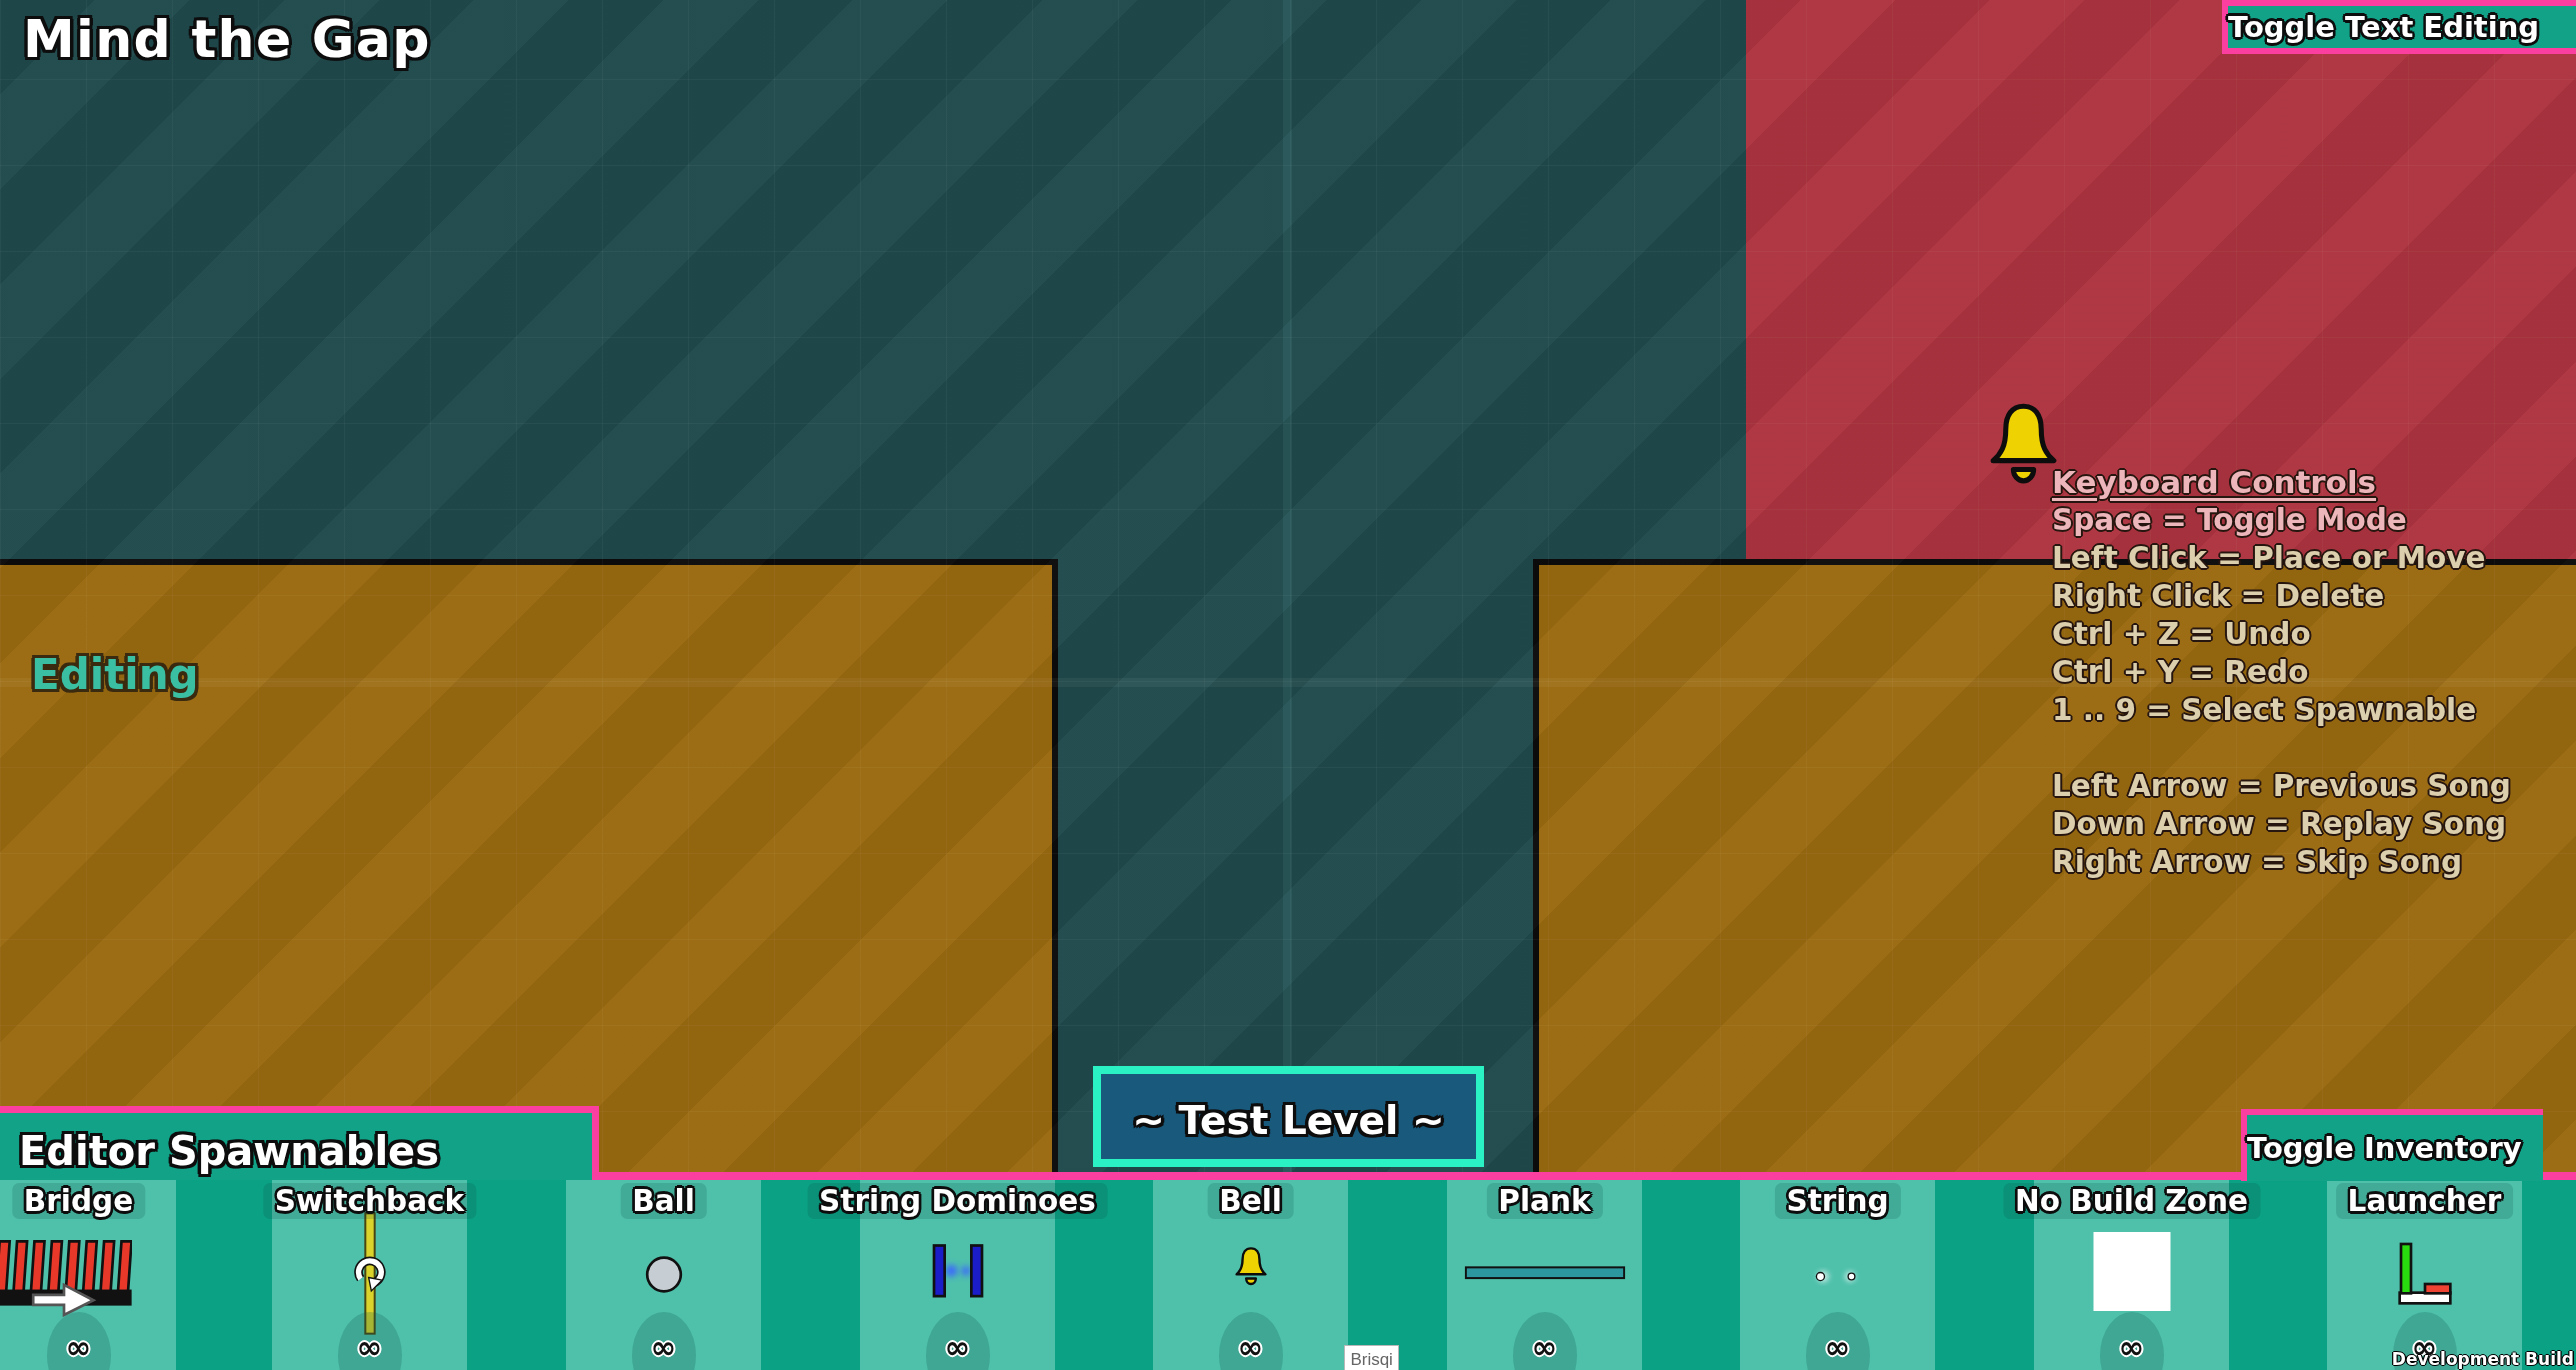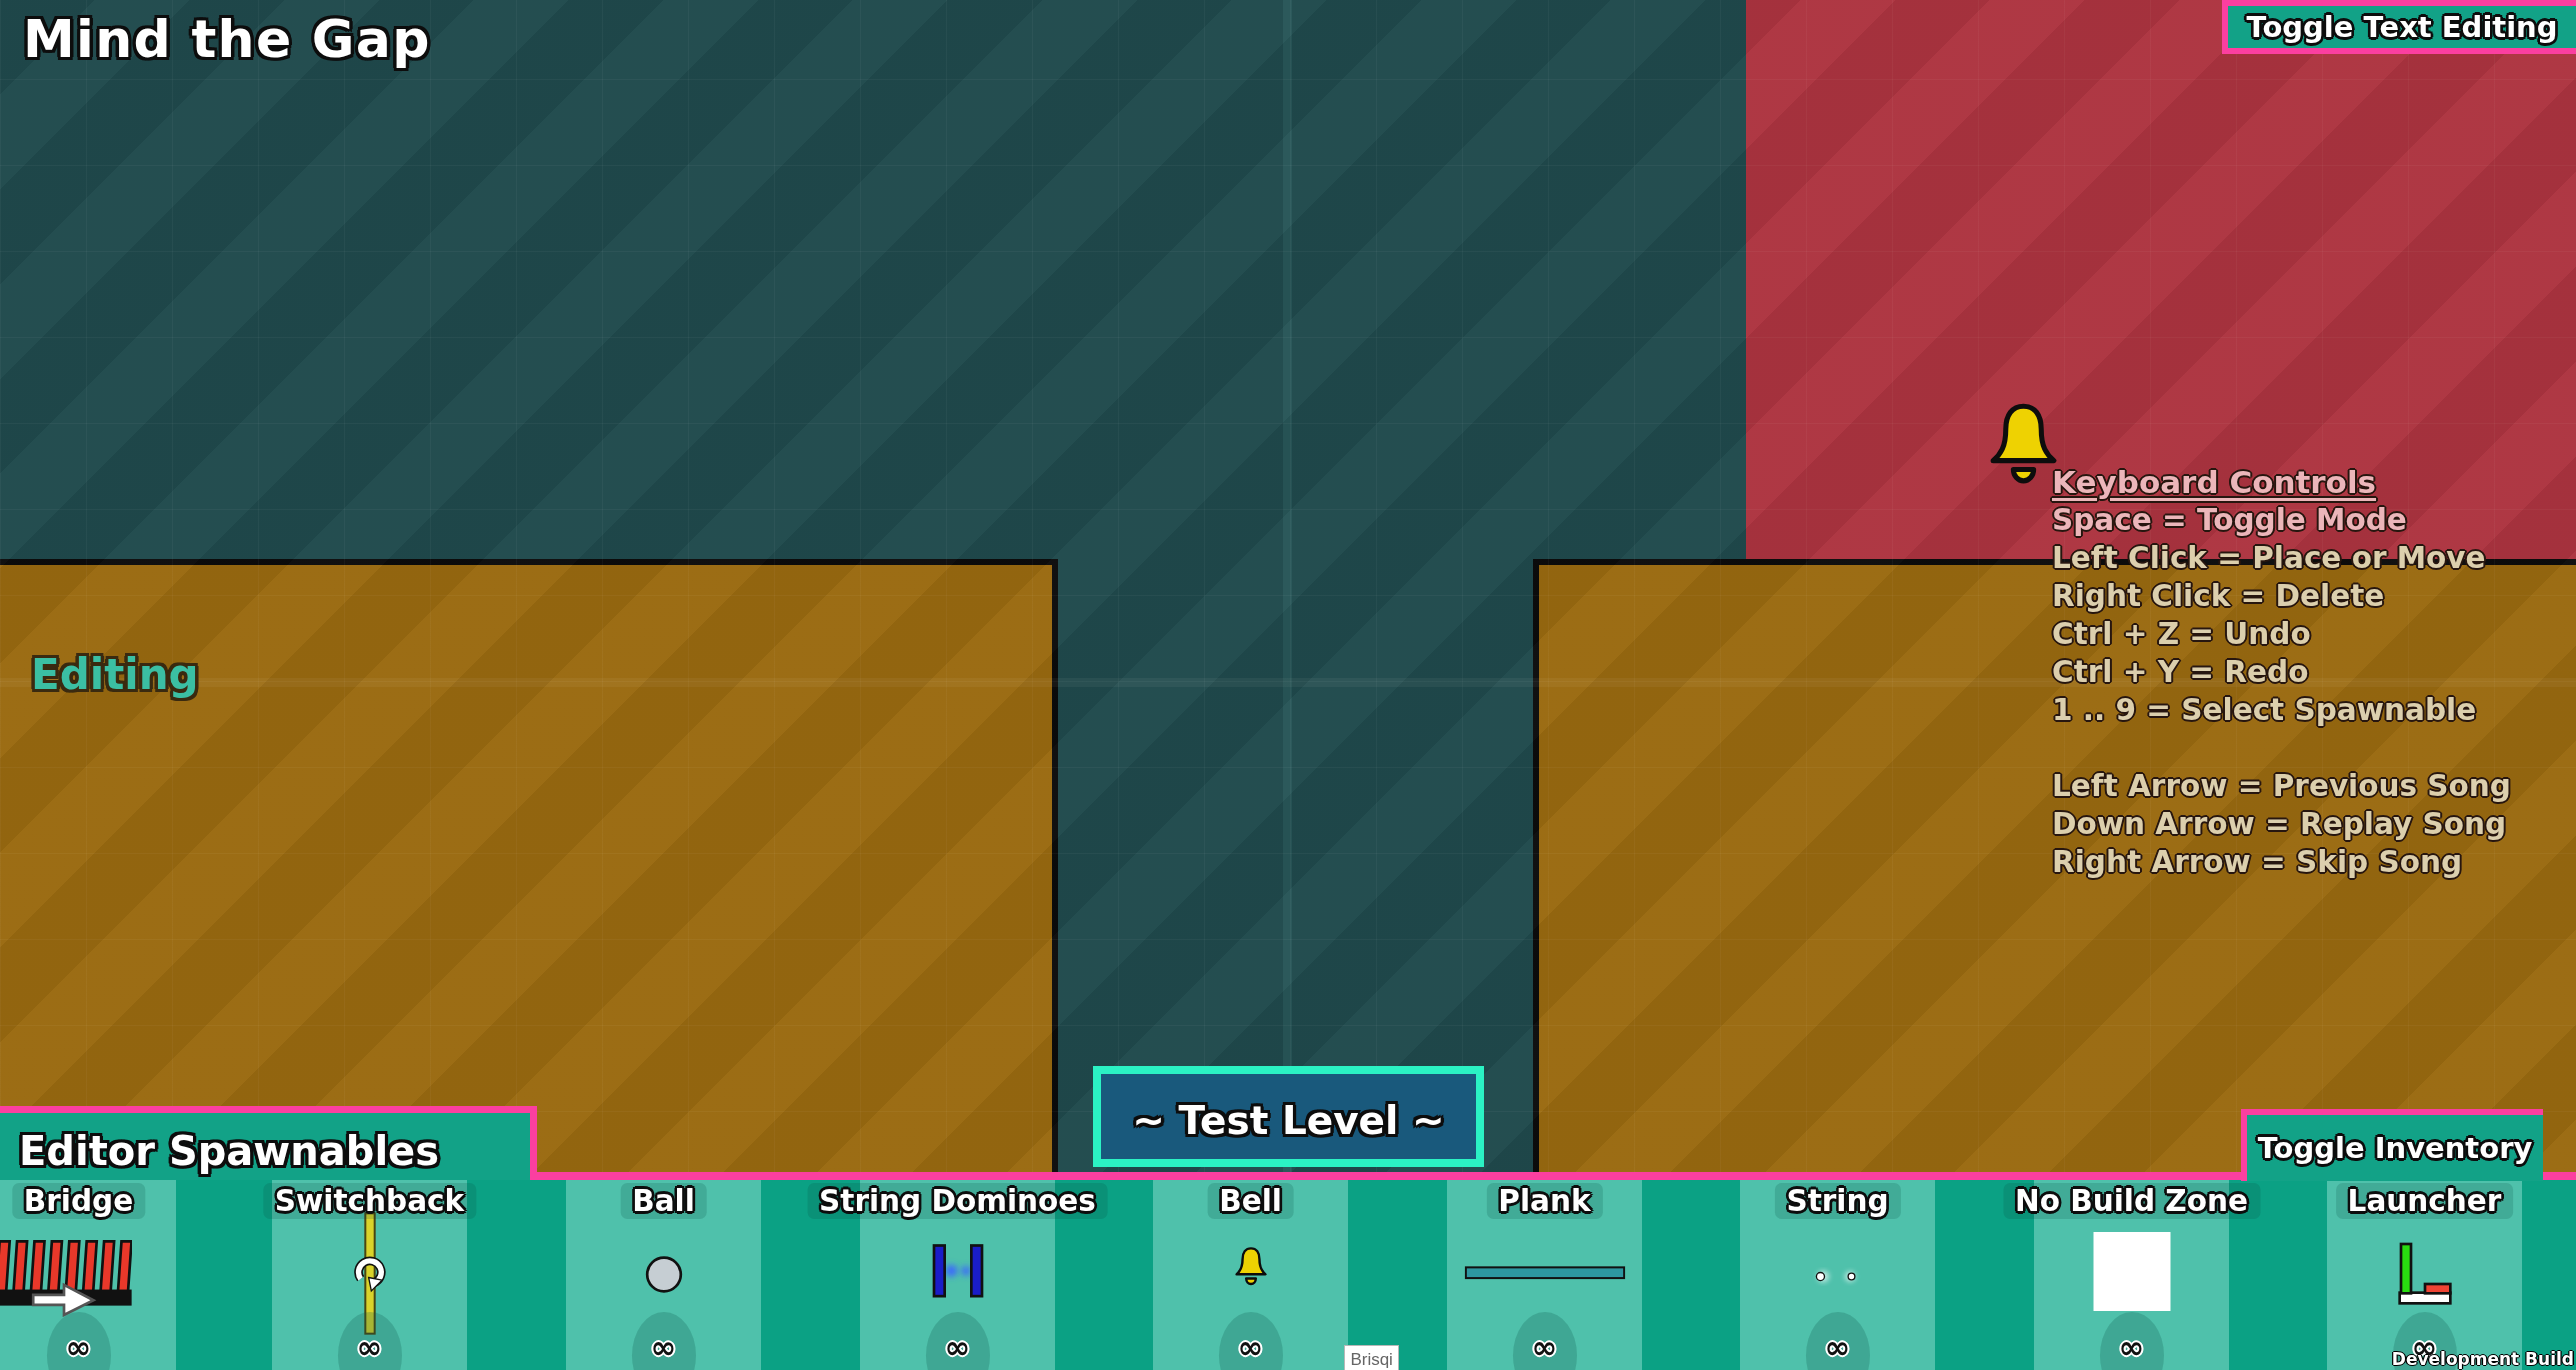--- a/index.html
+++ b/index.html
@@ -31,24 +31,24 @@
     text-shadow:-2.7px 0 0 #0d0d0d,2.7px 0 0 #0d0d0d,0 -2.7px 0 #0d0d0d,0 2.7px 0 #0d0d0d,
                 -2px -2px 0 #0d0d0d,2px -2px 0 #0d0d0d,-2px 2px 0 #0d0d0d,2px 2px 0 #0d0d0d;}
 
   .game-title{position:absolute;left:23px;top:1.3px;font-size:52px;letter-spacing:1.3px;z-index:3;}
 
   .mode-label{position:absolute;left:31px;top:650px;font-size:42px;color:#3bbfa3;z-index:3;
     text-shadow:-3.4px 0 0 #3a2a10,3.4px 0 0 #3a2a10,0 -3.4px 0 #3a2a10,0 3.4px 0 #3a2a10,
                 -2.7px -2.7px 0 #3a2a10,2.7px -2.7px 0 #3a2a10,-2.7px 2.7px 0 #3a2a10,2.7px 2.7px 0 #3a2a10;}
 
   
-  .pill{position:absolute;background:#12a287;box-sizing:border-box;z-index:7;display:flex;align-items:center;justify-content:center;}
+  .pill{position:absolute;background:#12a287;box-sizing:border-box;z-index:7;display:flex;align-items:center;}
   .btn-text-editing{top:0;right:0;height:54px;min-width:354px;border:6px solid #fb3fa0;border-right:none;font-size:29px;}
   .btn-inventory{top:1109px;left:2241px;width:302px;height:72px;border-top:6.7px solid #fb3fa0;border-left:6.7px solid #fb3fa0;font-size:29px;}
-  .spawn-header{top:1106px;left:0;width:537px;height:74px;border-top:7.4px solid #fb3fa0;border-right:7.4px solid #fb3fa0;font-size:40px;justify-content:flex-start;padding-left:19px;}
+  .spawn-header{top:1106px;left:0;width:599px;height:74px;border-top:7.4px solid #fb3fa0;border-right:7.4px solid #fb3fa0;font-size:40px;justify-content:flex-start;padding-left:19px;}
 
   
   .level-badge{position:absolute;left:1093px;top:1066px;width:391px;height:101px;box-sizing:border-box;
     background:#19597c;border:8.7px solid #2bf2c4;z-index:4;display:flex;align-items:center;justify-content:center;font-size:39px;}
 
   
   .kb-bell{position:absolute;left:1983px;top:400px;z-index:3;}
   .kb{position:absolute;left:2052px;top:463px;z-index:3;font-size:29.5px;line-height:38px;
     text-shadow:-2px 0 0 #27160f,2px 0 0 #27160f,0 -2px 0 #27160f,0 2px 0 #27160f,
                 -1.3px -1.3px 0 #27160f,1.3px -1.3px 0 #27160f,-1.3px 1.3px 0 #27160f,1.3px 1.3px 0 #27160f;}

